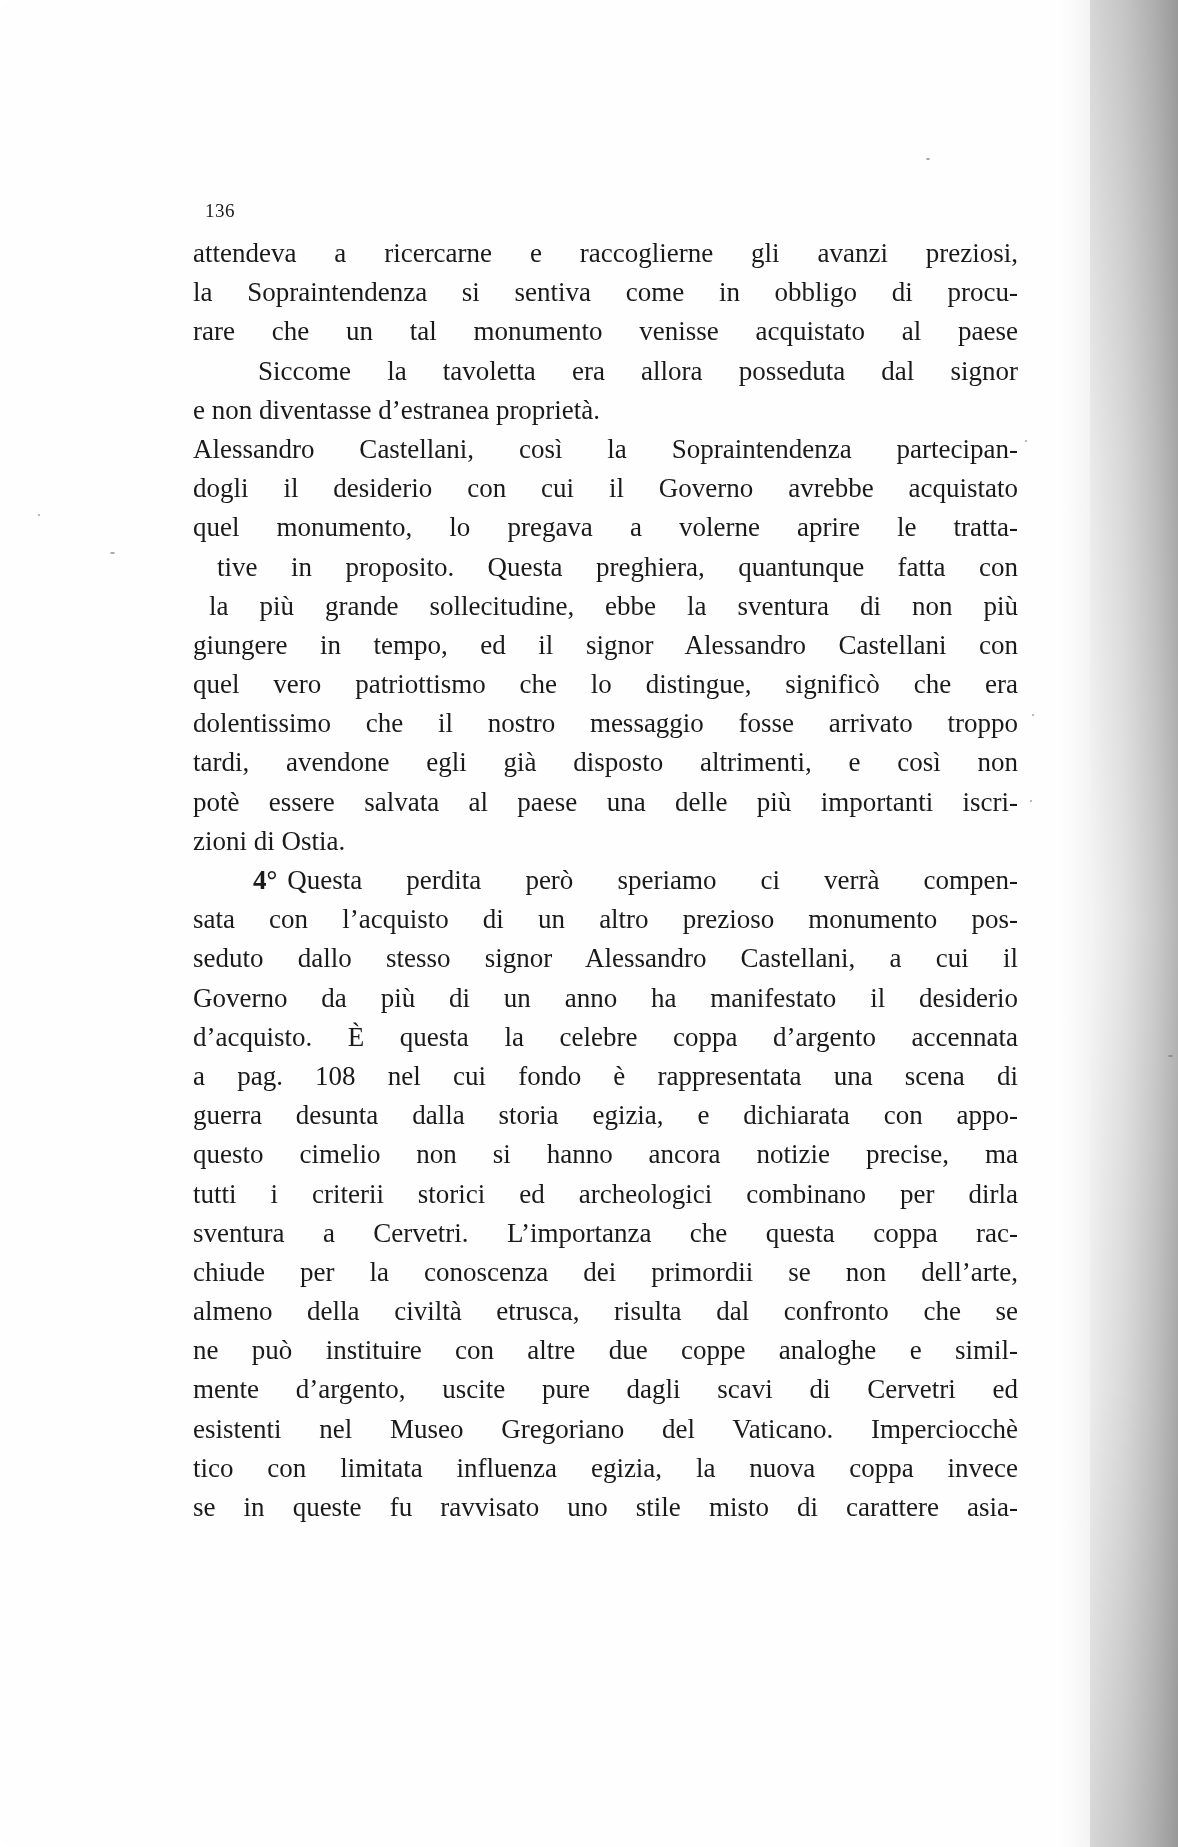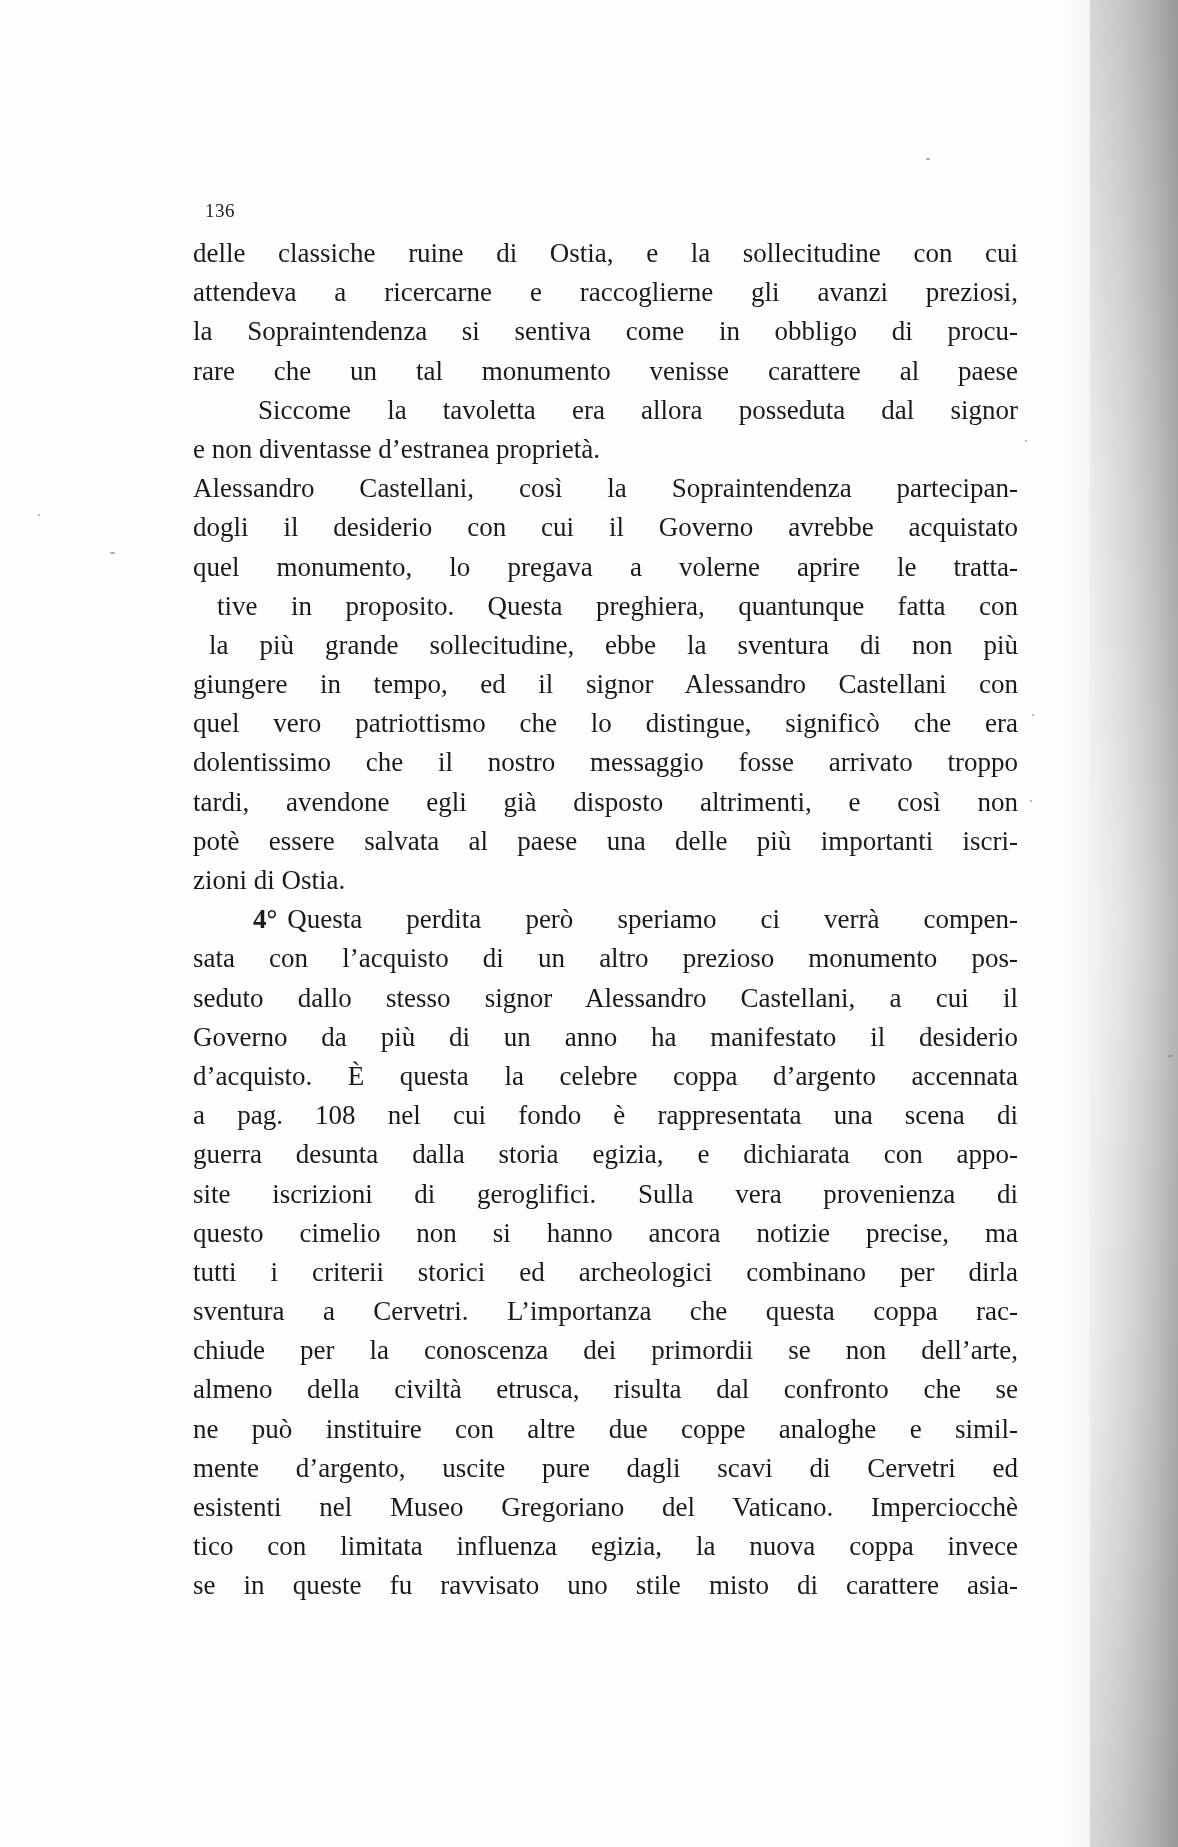--- a/index.html
+++ b/index.html
@@ -106,24 +106,23 @@
   <div class="speck" style="left:38px;top:514px;width:2px;height:2px;"></div>
   <div class="speck" style="left:1025px;top:440px;width:2px;height:2px;"></div>
   <div class="speck" style="left:1032px;top:714px;width:2px;height:2px;"></div>
   <div class="speck" style="left:1030px;top:800px;width:2px;height:2px;"></div>
   <div class="speck" style="left:1168px;top:1055px;width:5px;height:2px;"></div>
 
   <div class="page-number">136</div>
 
   <div class="text-block">
 
-    <div class="line" style="white-space: normal;">delle classiche ruine di Ostia, e la sollecitudine con cui</div>
     <div class="line" style="white-space: normal;">attendeva a ricercarne e raccoglierne gli avanzi preziosi,</div>
     <div class="line" style="white-space: normal;">la Sopraintendenza si sentiva come in obbligo di procu-</div>
-    <div class="line" style="white-space: normal;">rare che un tal monumento venisse carattere al paese</div>
+    <div class="line" style="white-space: normal;">rare che un tal monumento venisse acquistato al paese</div>
     <div class="line indent" style="padding-left: 65px; white-space: normal;">Siccome la tavoletta era allora posseduta dal signor</div>
 
     <div class="line last" style="white-space: normal;">e non diventasse d’estranea proprietà.</div>
     <div class="line" style="white-space: normal;">Alessandro Castellani, così la Sopraintendenza partecipan-</div>
     <div class="line" style="white-space: normal;">dogli il desiderio con cui il Governo avrebbe acquistato</div>
     <div class="line" style="white-space: normal;">quel monumento, lo pregava a volerne aprire le tratta-</div>
     <div class="line" style="white-space: normal; margin-left: 24px;">tive in proposito. Questa preghiera, quantunque fatta con</div>
     <div class="line" style="white-space: normal; margin-left: 16px;">la più grande sollecitudine, ebbe la sventura di non più</div>
     <div class="line" style="white-space: normal;">giungere in tempo, ed il signor Alessandro Castellani con</div>
     <div class="line" style="white-space: normal;">quel vero patriottismo che lo distingue, significò che era</div>
@@ -135,21 +134,20 @@
     <div class="line indent" style="padding-left: 60px; display: flex; white-space: normal;">
       <span class="num" style="margin-right:10px;">4°</span>
       <span style="flex:1;text-align:justify;text-align-last:justify;">Questa perdita però speriamo ci verrà compen-</span>
     </div>
     <div class="line" style="white-space: normal;">sata con l’acquisto di un altro prezioso monumento pos-</div>
     <div class="line" style="white-space: normal;">seduto dallo stesso signor Alessandro Castellani, a cui il</div>
     <div class="line" style="white-space: normal;">Governo da più di un anno ha manifestato il desiderio</div>
     <div class="line" style="white-space: normal;">d’acquisto. È questa la celebre coppa d’argento accennata</div>
     <div class="line" style="white-space: normal;">a pag. 108 nel cui fondo è rappresentata una scena di</div>
     <div class="line" style="white-space: normal;">guerra desunta dalla storia egizia, e dichiarata con appo-</div>
-    <div class="line" style="white-space: normal;">site iscrizioni di geroglifici. Sulla vera provenienza di</div>
     <div class="line" style="white-space: normal;">questo cimelio non si hanno ancora notizie precise, ma</div>
     <div class="line" style="white-space: normal;">tutti i criterii storici ed archeologici combinano per dirla</div>
     <div class="line" style="white-space: normal;">sventura a Cervetri. L’importanza che questa coppa rac-</div>
     <div class="line" style="white-space: normal;">chiude per la conoscenza dei primordii se non dell’arte,</div>
     <div class="line" style="white-space: normal;">almeno della civiltà etrusca, risulta dal confronto che se</div>
     <div class="line" style="white-space: normal;">ne può instituire con altre due coppe analoghe e simil-</div>
     <div class="line" style="white-space: normal;">mente d’argento, uscite pure dagli scavi di Cervetri ed</div>
     <div class="line" style="white-space: normal;">esistenti nel Museo Gregoriano del Vaticano. Imperciocchè</div>
     <div class="line" style="white-space: normal;">tico con limitata influenza egizia, la nuova coppa invece</div>
     <div class="line" style="white-space: normal;">se in queste fu ravvisato uno stile misto di carattere asia-</div>

